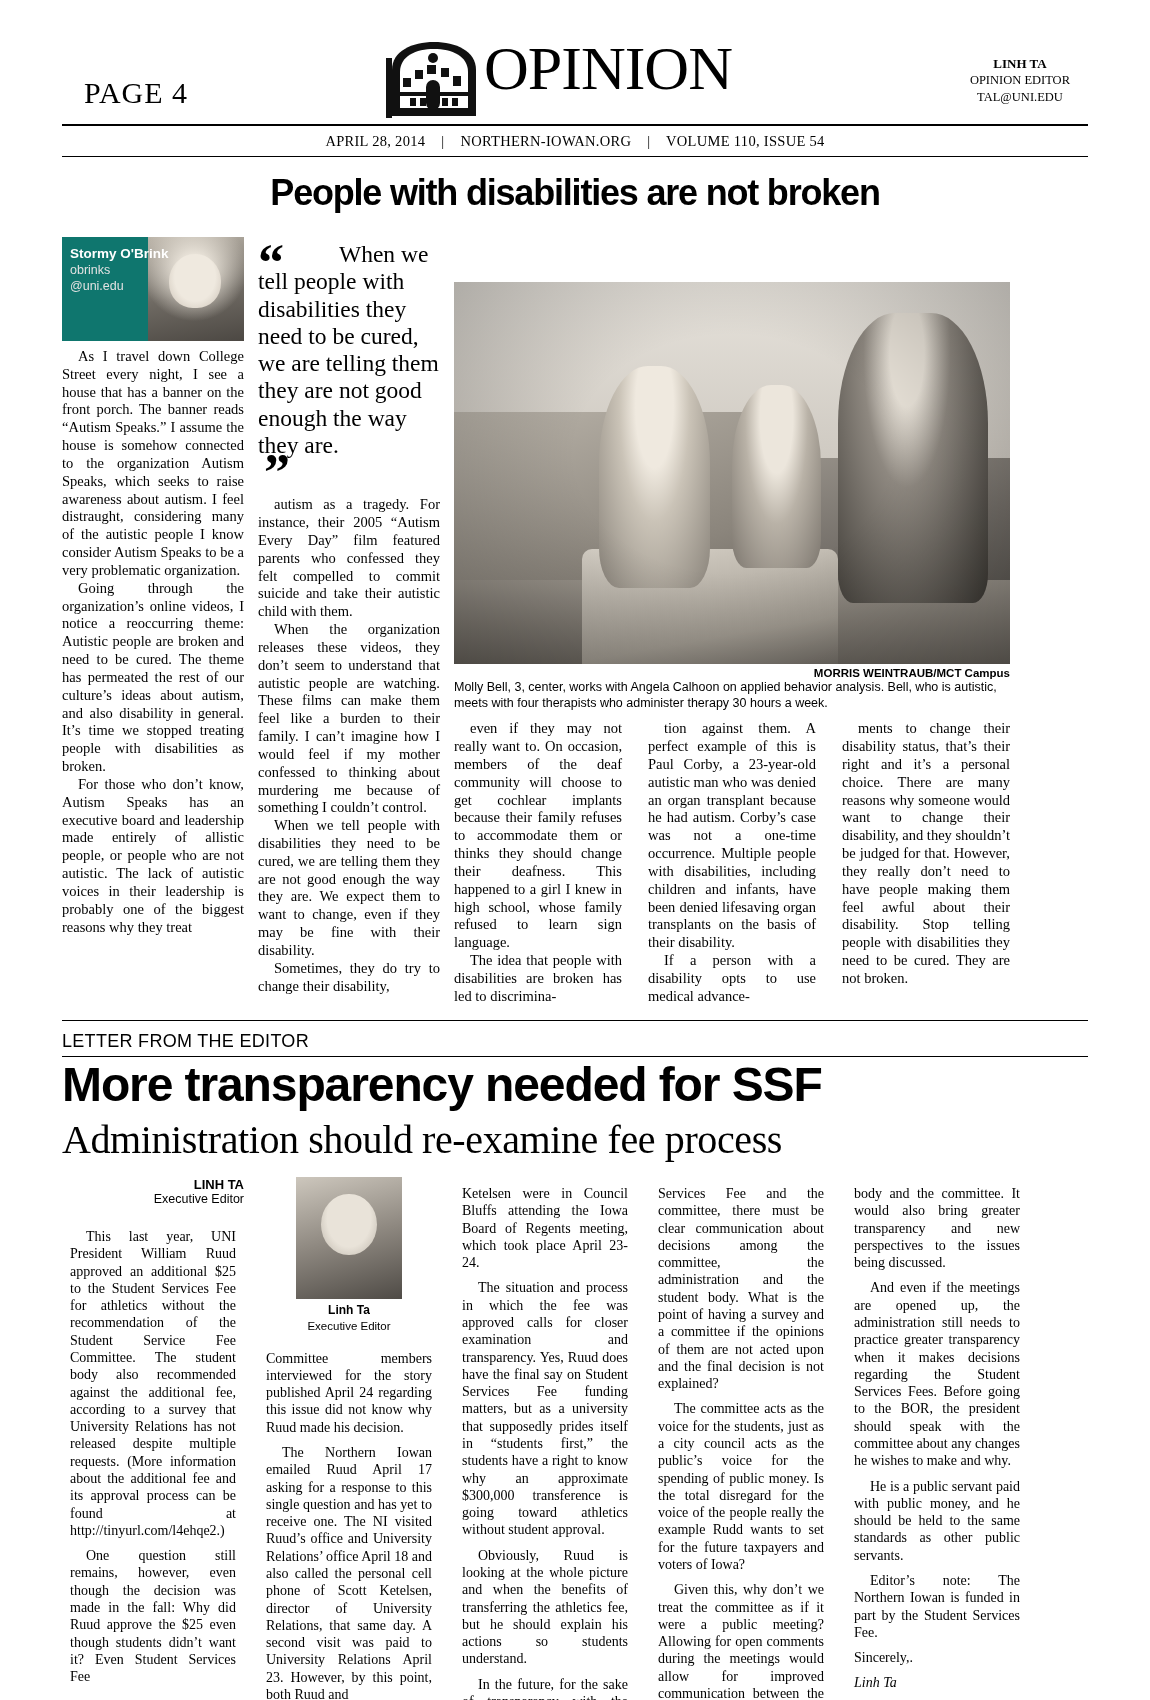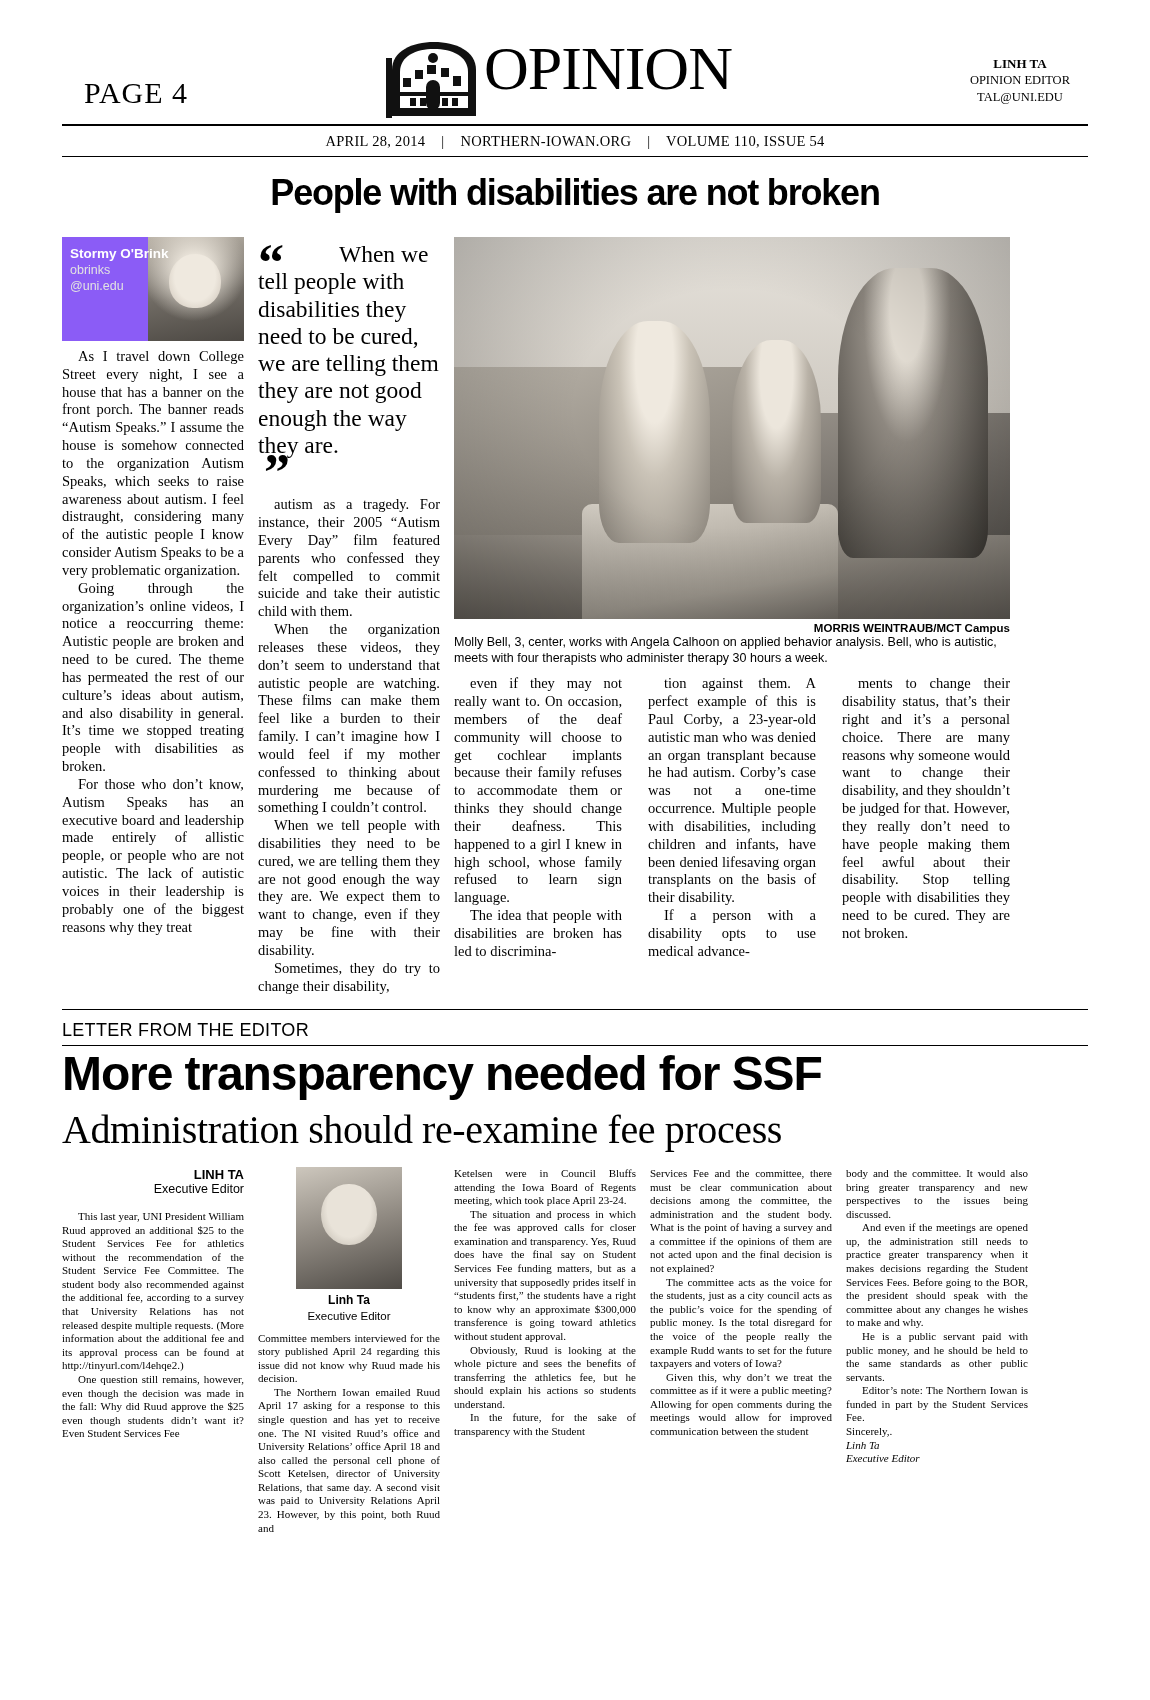--- a/index.html
+++ b/index.html
@@ -95,21 +95,21 @@
     font-size: 14.5px;
     line-height: 1.23;
     text-align: justify;
     text-indent: 16px;
     hyphens: auto;
   }
   .byline-card {
     position: relative;
     width: 182px;
     height: 104px;
-    background: #8b5cf6;
+    background: #0f766e;
     overflow: hidden;
     margin-bottom: 7px;
   }
   .byline-photo {
     position: absolute;
     right: 0; top: 0;
     width: 96px; height: 104px;
     background:
       radial-gradient(circle at 48% 30%, #e8e2d8 0 16%, rgba(232,226,216,0) 60%),
       linear-gradient(170deg,#bdb6ab 0%, #6f6a63 55%, #4c4843 100%);
@@ -144,21 +144,21 @@
     font-weight: bold;
     font-size: 52px;
     line-height: 0;
     vertical-align: -10px;
   }
   .pullquote .qopen { float: left; margin: 22px 7px 0 0; }
   .pullquote .qclose { margin-left: 6px; }
   .pullquote .ptext { display: block; text-indent: 48px; }
 
   
-  .photo-col { width: 556px; }
+  .photo-col { width: 556px; margin-top: 45px; }
   .photo {
     width: 556px;
     height: 382px;
     position: relative;
     overflow: hidden;
     background: linear-gradient(165deg,#cfcac2 0%,#a9a39a 38%,#75706a 70%,#4b4843 100%);
   }
   .ph-wall {
     position: absolute; inset: 0 0 54% 0;
     background: linear-gradient(180deg,#e6e2db 0%,#cfcac2 100%);
@@ -235,22 +235,22 @@
     font-family: "Liberation Serif", serif;
     font-weight: normal;
     font-size: 40px;
     letter-spacing: -0.4px;
     margin: 4px 0 16px 0;
     line-height: 1.04;
   }
   .art2 { display: flex; gap: 14px; }
   .art2 .col { width: 182px; }
   .art2 .col p {
-    margin: 0;
-    font-size: 11px;
+    margin: 8px;
+    font-size: 14px;
     line-height: 1.235;
     text-align: justify;
     text-indent: 16px;
   }
   .art2 .col p.noind { text-indent: 0; }
   .mini-byline {
     text-align: right;
     font-family: "Liberation Sans", sans-serif;
     padding-bottom: 14px;
   }
@@ -418,21 +418,21 @@
         <div class="mn">Linh Ta</div>
         <div>Executive Editor</div>
       </div>
       <p class="noind">Committee members interviewed for the story published April 24 regarding this issue did not know why Ruud made his decision.</p>
       <p>The Northern Iowan emailed Ruud April 17 asking for a response to this single question and has yet to receive one. The NI visited Ruud’s office and University Relations’ office April 18 and also called the personal cell phone of Scott Ketelsen, director of University Relations, that same day. A second visit was paid to University Relations April 23. However, by this point, both Ruud and</p>
     </div>
 
     <div class="col">
       <p class="noind">Ketelsen were in Council Bluffs attending the Iowa Board of Regents meeting, which took place April 23-24.</p>
       <p>The situation and process in which the fee was approved calls for closer examination and transparency. Yes, Ruud does have the final say on Student Services Fee funding matters, but as a university that supposedly prides itself in “students first,” the students have a right to know why an approximate $300,000 transference is going toward athletics without student approval.</p>
-      <p>Obviously, Ruud is looking at the whole picture and sees the benefits of transferring the athletics fee, but he should explain his actions so students understand.</p>
+      <p>Obviously, Ruud is looking at the whole picture and when the benefits of transferring the athletics fee, but he should explain his actions so students understand.</p>
       <p>In the future, for the sake of transparency with the Student</p>
     </div>
 
     <div class="col">
       <p class="noind">Services Fee and the committee, there must be clear communication about decisions among the committee, the administration and the student body. What is the point of having a survey and a committee if the opinions of them are not acted upon and the final decision is not explained?</p>
       <p>The committee acts as the voice for the students, just as a city council acts as the public’s voice for the spending of public money. Is the total disregard for the voice of the people really the example Rudd wants to set for the future taxpayers and voters of Iowa?</p>
       <p>Given this, why don’t we treat the committee as if it were a public meeting? Allowing for open comments during the meetings would allow for improved communication between the student</p>
     </div>
 
     <div class="col">

